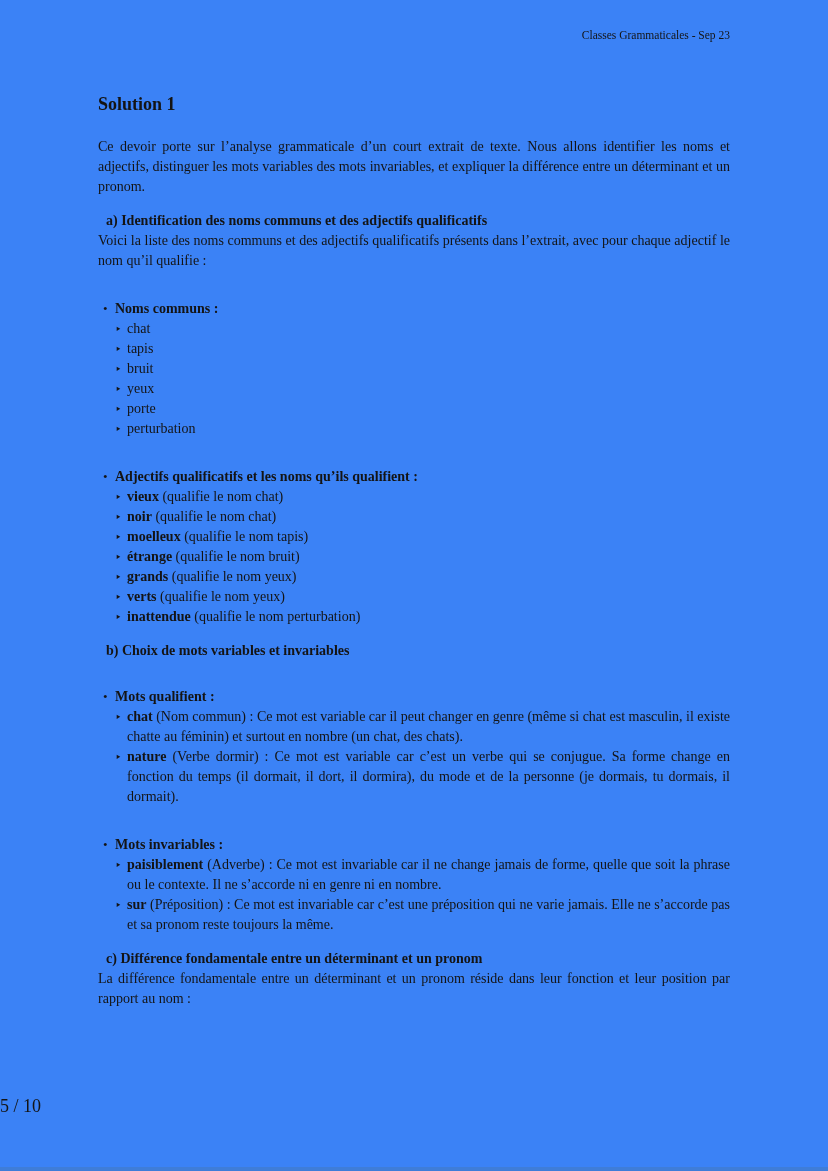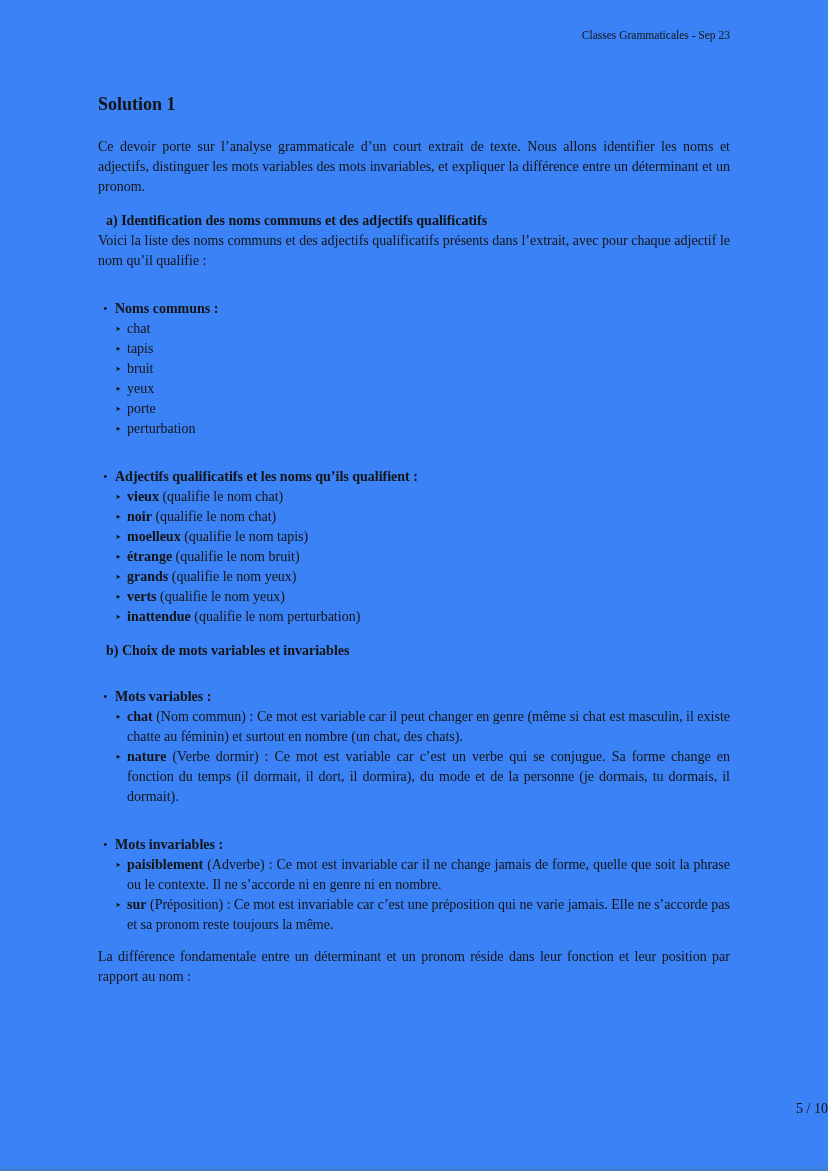--- a/index.html
+++ b/index.html
@@ -52,22 +52,22 @@
     width: 12px;
     font-size: 11px;
     line-height: 20px;
   }
   .li-text { flex: 1; text-align: justify; }
   .page-footer {
     position: absolute;
     left: 0;
     right: 0;
     bottom: 54px;
-    text-align: right;
-    font-size: 14px;
+    text-align: left;
+    font-size: 18px;
   }
   .bottom-bar {
     position: absolute;
     left: 0;
     right: 0;
     bottom: 0;
     height: 4px;
   }
 </style>
 </head>
@@ -154,21 +154,21 @@
         <div class="li-text"><strong>inattendue</strong> <span>(qualifie le nom perturbation)</span></div>
       </div>
     </div>
   </div>
 
   <h2 class="sec-head">b) Choix de mots variables et invariables</h2>
 
   <div class="group">
     <div class="li1">
       <span class="b1">•</span>
-      <div class="li-text"><strong>Mots variables :</strong></div>
+      <div class="li-text"><strong>Mots qualifient :</strong></div>
     </div>
     <div class="sub">
       <div class="li2">
         <span class="b2">‣</span>
         <div class="li-text"><strong>chat</strong> <span>(Nom commun) : Ce mot est variable car il peut changer en genre (même si chat est masculin, il existe chatte au féminin) et surtout en nombre (un chat, des chats).</span></div>
       </div>
       <div class="li2">
         <span class="b2">‣</span>
         <div class="li-text"><strong>nature</strong> <span>(Verbe dormir) : Ce mot est variable car c’est un verbe qui se conjugue. Sa forme change en fonction du temps (il dormait, il dort, il dormira), du mode et de la personne (je dormais, tu dormais, il dormait).</span></div>
       </div>
@@ -185,18 +185,19 @@
         <span class="b2">‣</span>
         <div class="li-text"><strong>paisiblement</strong> <span>(Adverbe) : Ce mot est invariable car il ne change jamais de forme, quelle que soit la phrase ou le contexte. Il ne s’accorde ni en genre ni en nombre.</span></div>
       </div>
       <div class="li2">
         <span class="b2">‣</span>
         <div class="li-text"><strong>sur</strong> <span>(Préposition) : Ce mot est invariable car c’est une préposition qui ne varie jamais. Elle ne s’accorde pas et sa pronom reste toujours la même.</span></div>
       </div>
     </div>
   </div>
 
+  <h2 class="sec-head">c) Différence fondamentale entre un déterminant et un pronom</h2>
   <p class="para">La différence fondamentale entre un déterminant et un pronom réside dans leur fonction et leur position par rapport au nom :</p>
 
   <div class="page-footer">5 / 10</div>
   <div class="bottom-bar" style="background-color: rgb(63, 125, 216);"></div>
 
 </div>
 
 </body></html>

